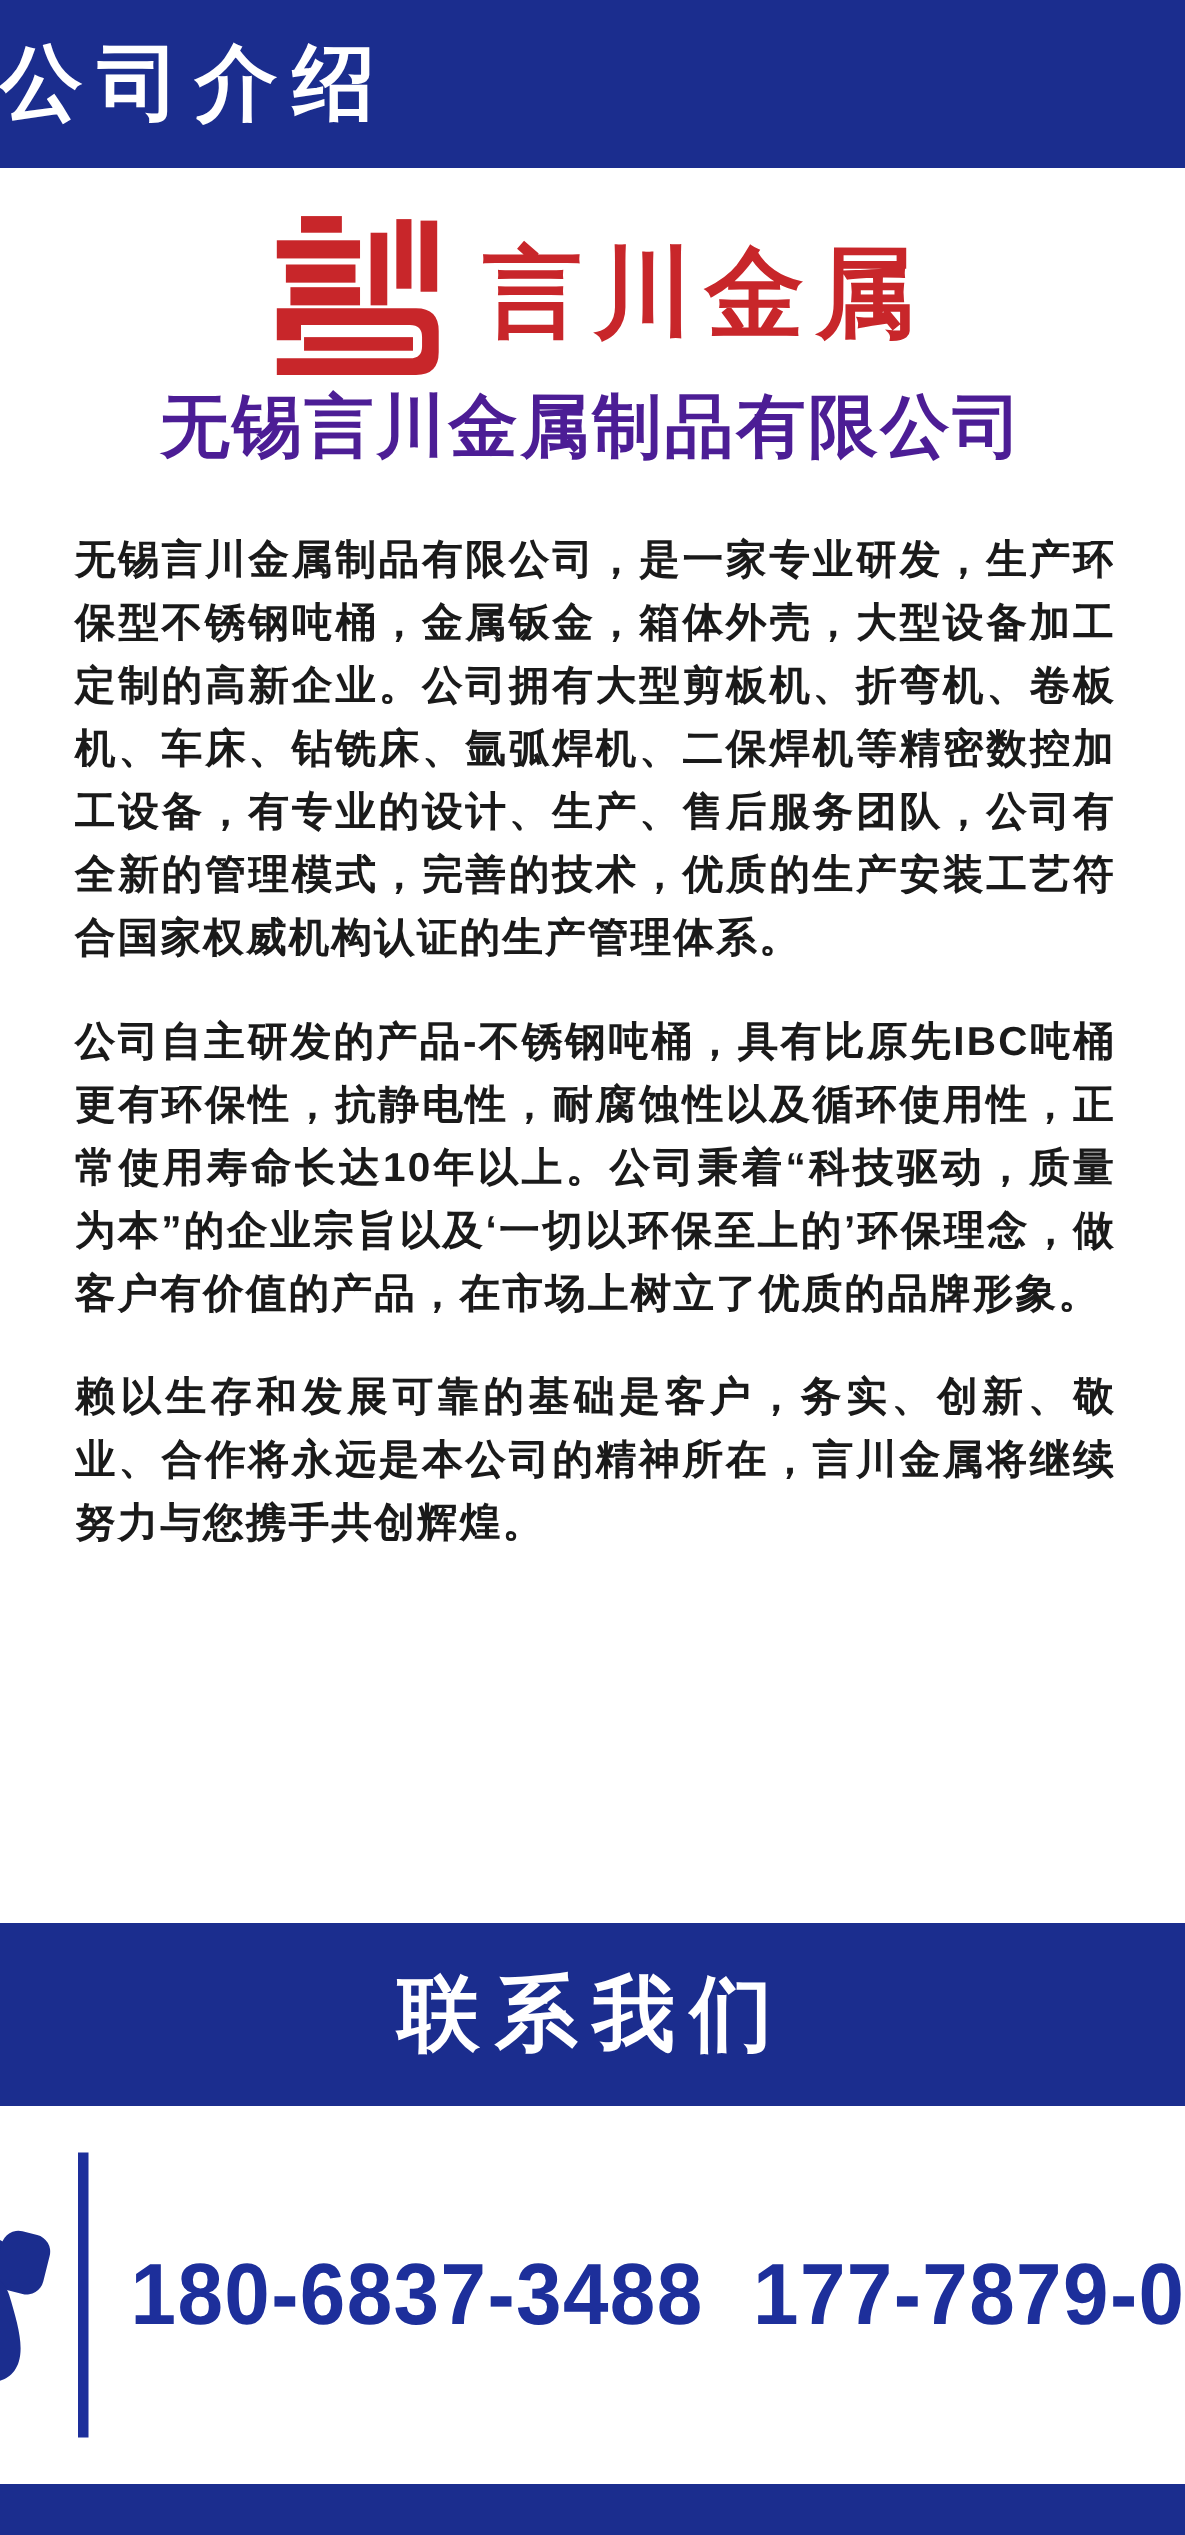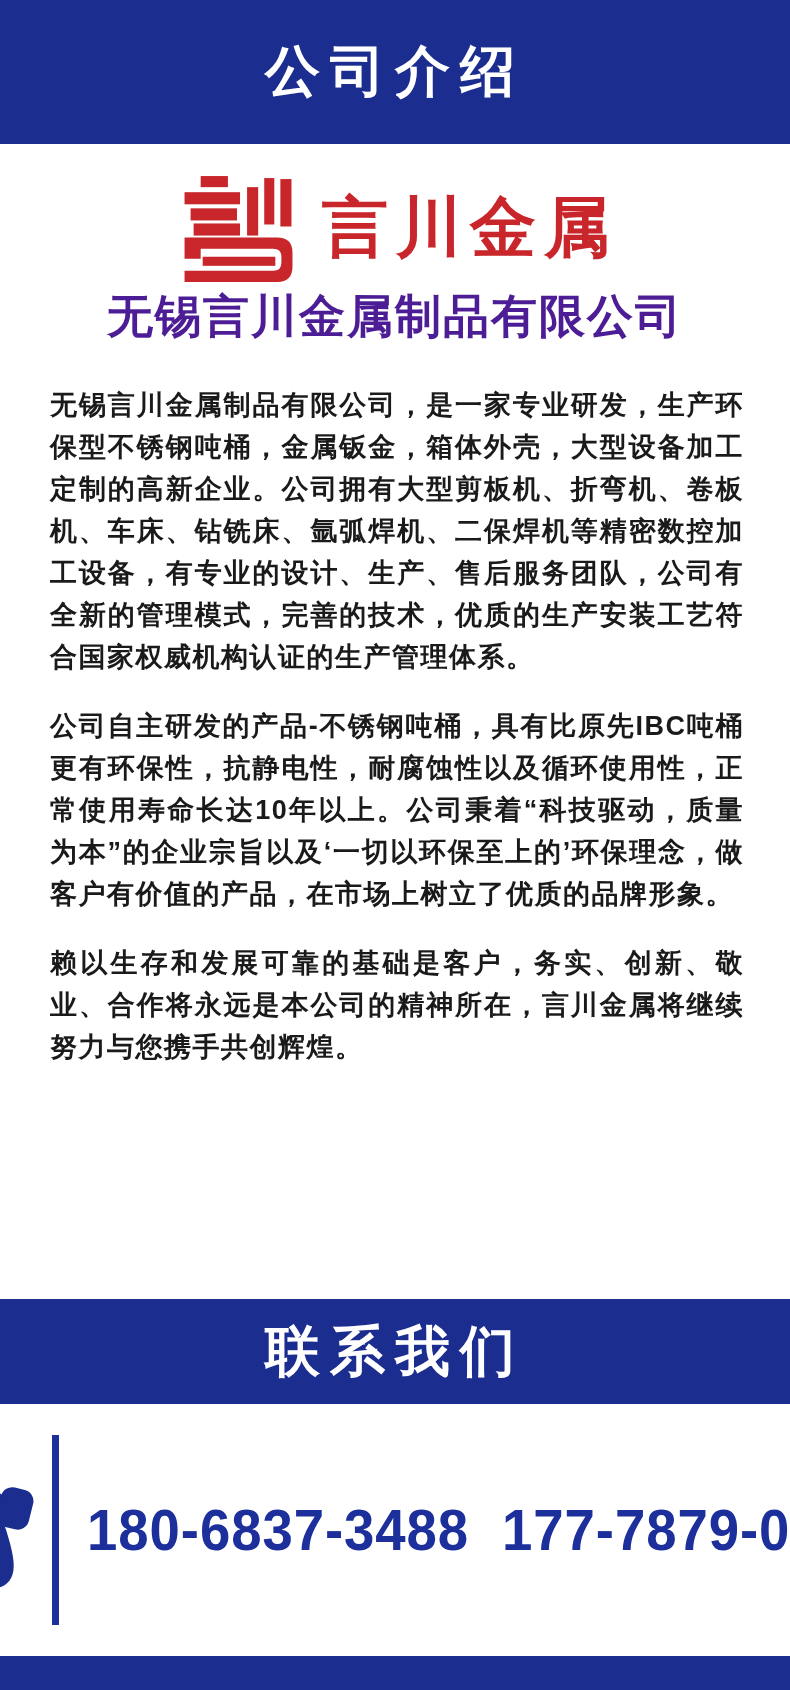--- a/index.html
+++ b/index.html
@@ -3,22 +3,22 @@
 <meta charset="utf-8">
 <style>
   * { margin:0; padding:0; box-sizing:border-box; }
   html,body { background:#ffffff; }
   body {
     width:790px; height:1690px; margin:0 auto; overflow:hidden;
     font-family:"Liberation Sans","DejaVu Sans",sans-serif;
     display:flex; flex-direction:column;
   }
   .banner {
-    background:#1b2d8e; color:#ffffff; height:144px; flex:none;
-    display:flex; align-items:center; justify-content:center;
+    background:#1b2d8e; color:#ffffff; height:112px; flex:none;
+    display:flex; align-items:center; 
     font-size:55px; font-weight:bold; letter-spacing:10px;
   }
   .brand-row {
     flex:none; margin-top:26px;
     display:flex; align-items:center; justify-content:center; gap:18px;
   }
   .logo-svg { width:132px; height:116px; display:block; }
   .brand-name {
     color:#c8262a; font-size:66px; font-weight:bold; letter-spacing:8px;
   }
@@ -26,21 +26,21 @@
     flex:none; text-align:center; color:#4c1d95;
     font-size:46px; font-weight:800; letter-spacing:2px; 
   }
   .about {
     flex:1 1 auto; padding:36px 46px 0 50px; color:#1a1a1a;
     font-size:27px; line-height:42px; letter-spacing:1.5px;
     text-align:justify; font-weight:600; overflow:hidden;
   }
   .about p { margin-bottom:27px; }
   .contact-banner {
-    background:#1b2d8e; color:#ffffff; height:105px; flex:none;
+    background:#1b2d8e; color:#ffffff; height:122px; flex:none;
     display:flex; align-items:center; justify-content:center;
     font-size:55px; font-weight:bold; letter-spacing:10px;
   }
   .contact-row {
     flex:none; height:252px;
     display:flex; align-items:center; justify-content:center;
   }
   .phone-icon-wrap { width:215px; display:flex; justify-content:center; }
   .phone-svg { width:152px; height:128px; display:block; }
   .contact-divider {

